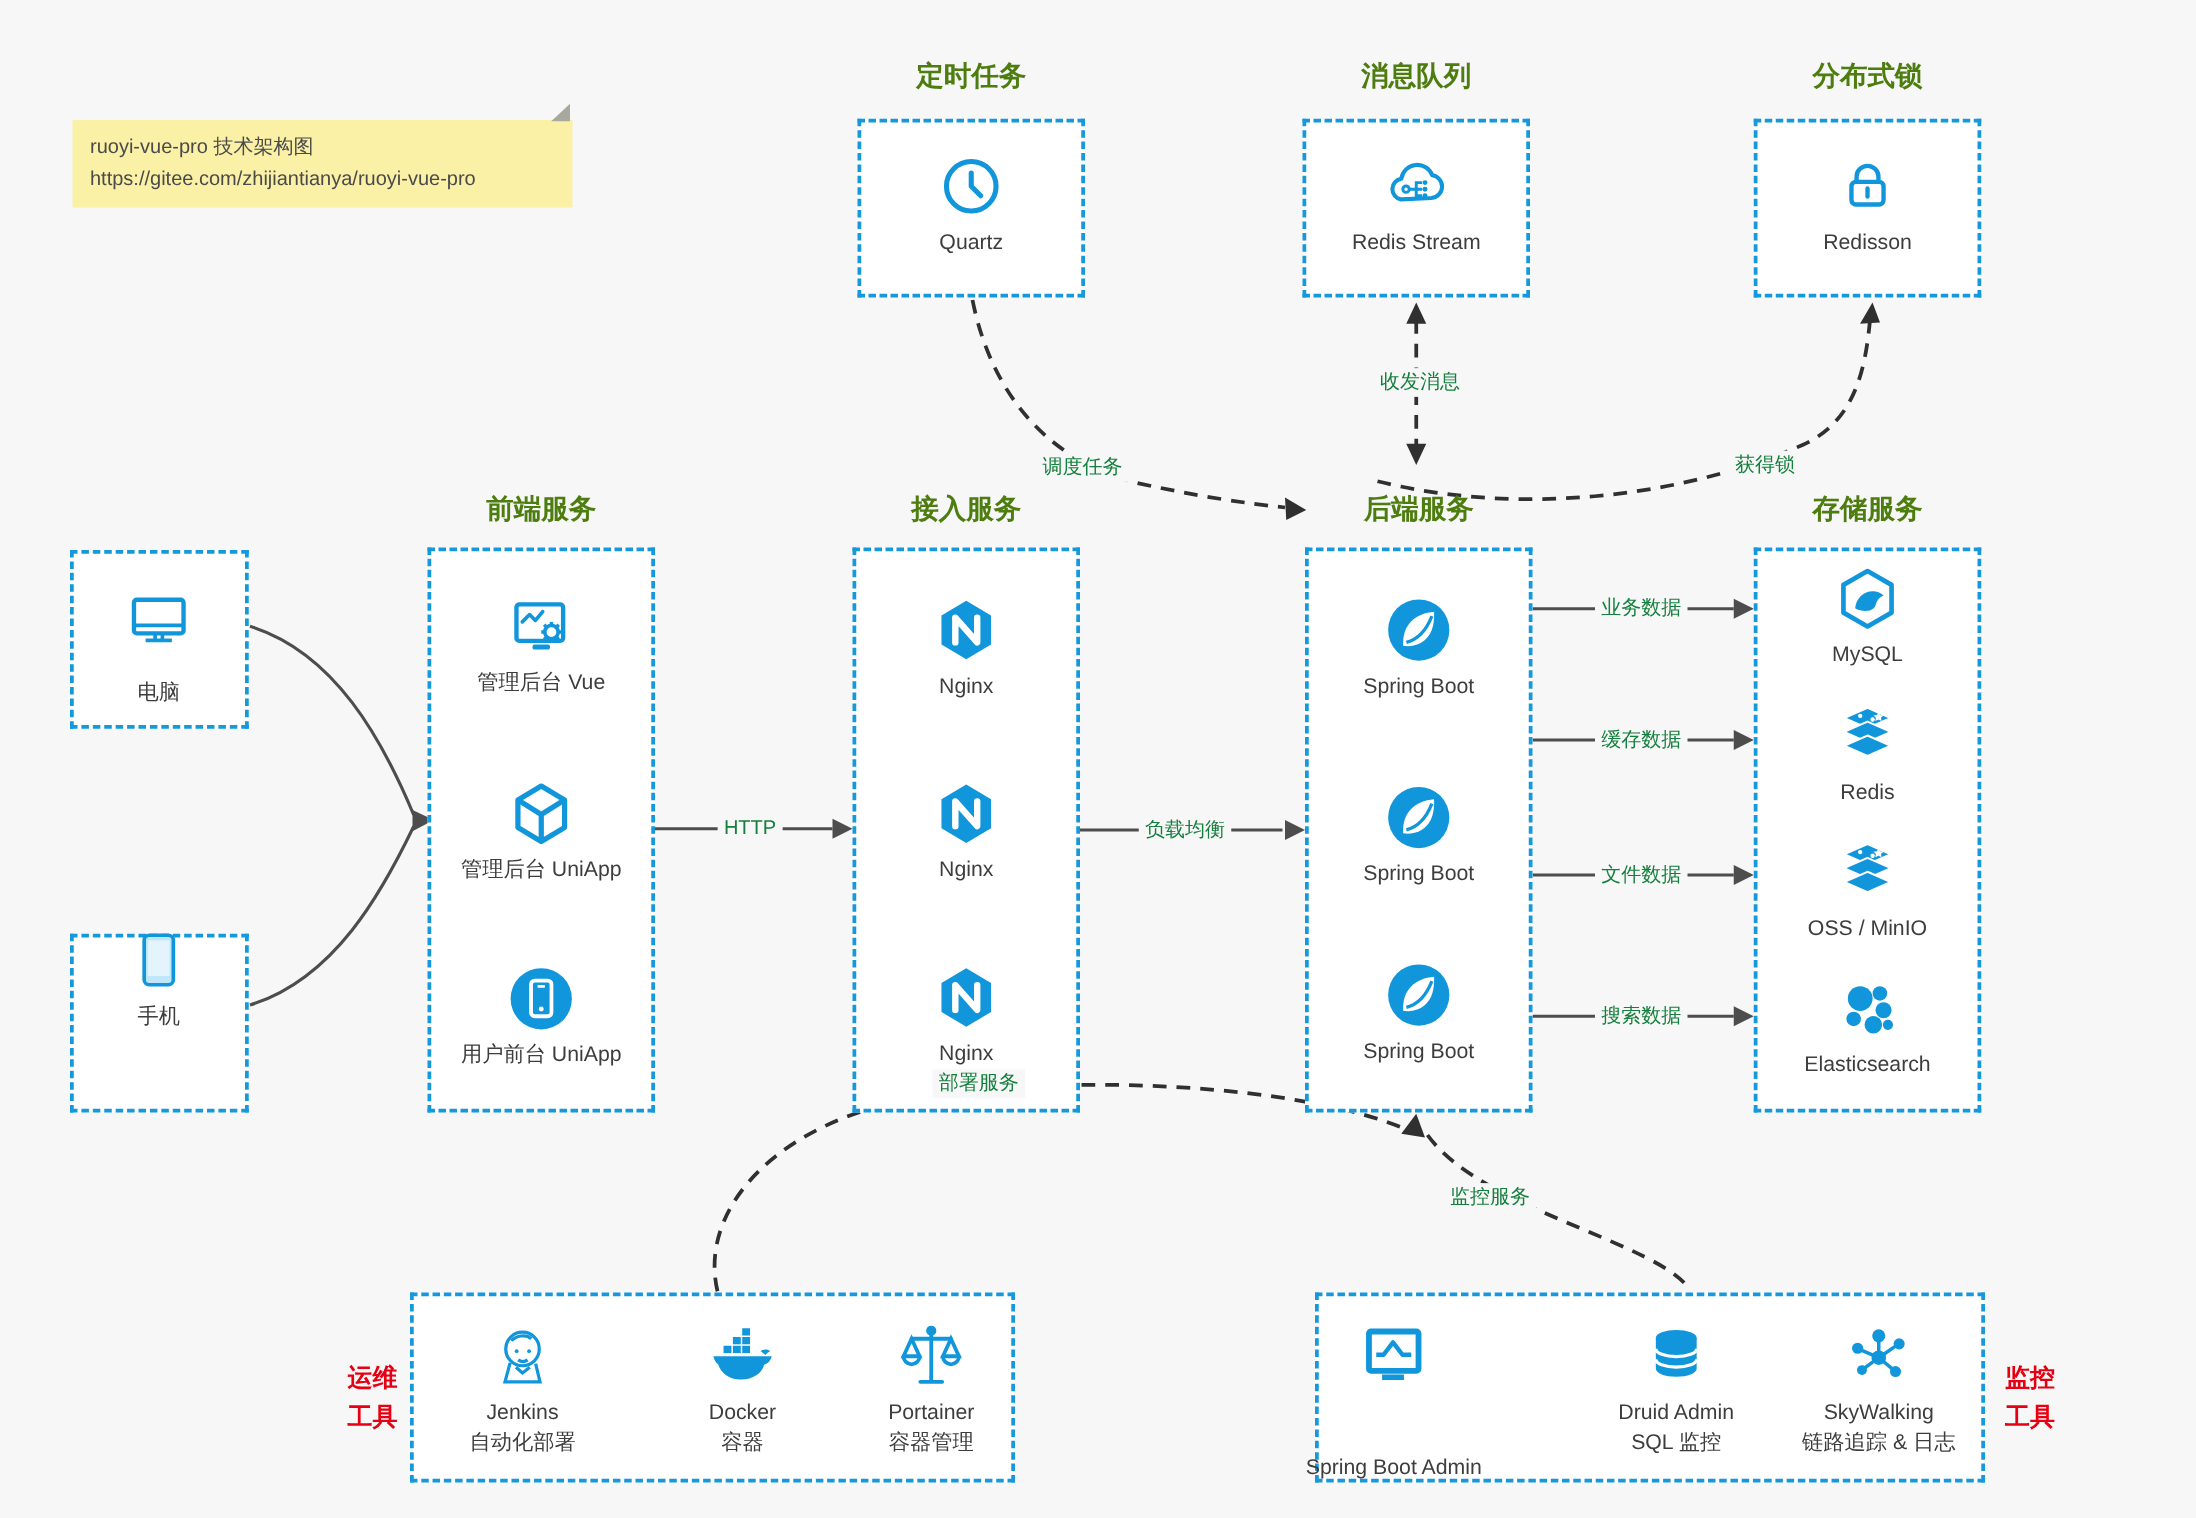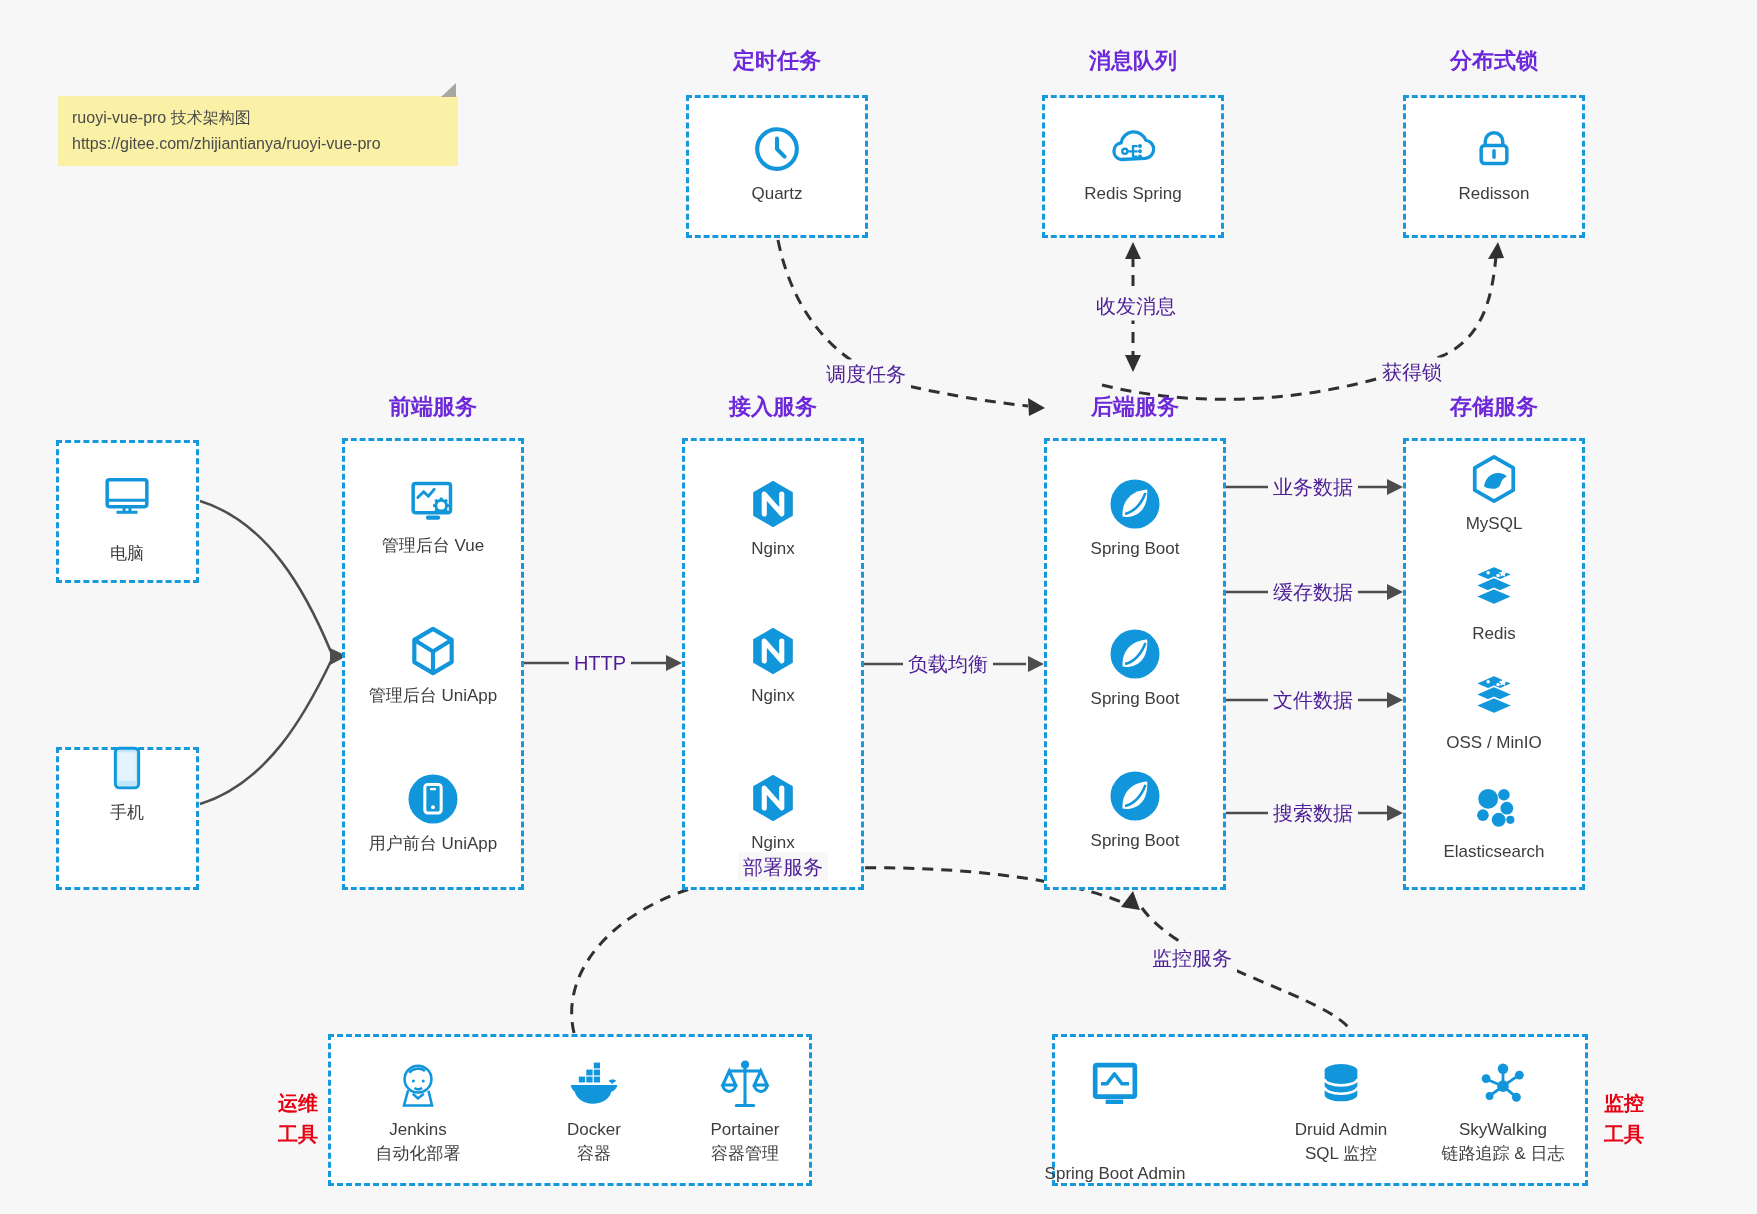--- a/index.html
+++ b/index.html
@@ -1,27 +1,27 @@
 <!DOCTYPE html>
 <html><head>
 <meta charset="utf-8">
 <style>
   html,body{margin:0;padding:0;background:#f7f7f8;font-family:"Liberation Sans","DejaVu Sans",sans-serif;}
   #canvas{position:relative;width:1757px;height:1214px;background:#f7f7f8;overflow:hidden;}
   #edge-layer{position:absolute;left:0;top:0;z-index:1;}
   .box{position:absolute;background:#fff;border:3px dashed #1598dc;box-sizing:border-box;z-index:2;}
-  .gtitle{position:absolute;transform:translateX(-50%);font-size:22px;font-weight:bold;color:#6d28d9;white-space:nowrap;z-index:3;}
+  .gtitle{position:absolute;transform:translateX(-50%);font-size:22px;font-weight:bold;color:#4d7c0f;white-space:nowrap;z-index:3;}
   .side-title{position:absolute;font-size:20px;font-weight:bold;color:#e60012;line-height:31px;z-index:3;margin-top:12px;}
   .side-title.right{text-align:right;}
   .node{position:absolute;display:flex;flex-direction:column;align-items:center;width:190px;z-index:3;}
   .node .icon-wrap{width:56px;height:56px;display:block;}
   .node .icon-wrap svg{width:56px;height:56px;display:block;}
   .nlabel{margin-top:5px;font-size:17px;color:#3d3d3d;text-align:center;line-height:1.4;white-space:nowrap;}
   .nsub{font-size:17px;color:#3d3d3d;line-height:1.4;white-space:nowrap;}
-  .elabel{position:absolute;transform:translate(-50%,-50%);background:#f7f7f8;padding:1px 5px;font-size:20px;color:#4c1d95;white-space:nowrap;z-index:4;}
+  .elabel{position:absolute;transform:translate(-50%,-50%);background:#f7f7f8;padding:1px 5px;font-size:16px;color:#15803d;white-space:nowrap;z-index:4;}
   .note{position:absolute;left:58px;top:96px;width:400px;height:70px;background:#faf0a6;color:#4a4a4a;font-size:16px;line-height:26px;padding:9px 0 0 14px;box-sizing:border-box;z-index:2;}
   .note-fold{position:absolute;right:2px;top:-13px;width:0;height:0;border-bottom:14px solid #a8a89e;border-left:15px solid transparent;}
 </style>
 </head>
 <body>
 
 <div id="canvas">
 
   <svg id="edge-layer" width="1757" height="1214" viewBox="0 0 1757 1214">
     <g stroke="#4d4d4d" stroke-width="2.5" fill="none">
@@ -108,21 +108,21 @@
       <div class="icon-wrap">
         <svg viewBox="0 0 48 48">
           <path d="M13.5 33a7.2 7.2 0 0 1 .3-14.2A11 11 0 0 1 35 16.5 7.8 7.8 0 0 1 34.5 32z" fill="none" stroke="#1296db" stroke-width="2.8" stroke-linejoin="round"></path>
           <circle cx="17" cy="26" r="2.2" fill="none" stroke="#1296db" stroke-width="2"></circle>
           <path d="M19.4 26h4.6M24 26v-4.5h4M24 26h4M24 26v4.5h4" stroke="#1296db" stroke-width="2" fill="none"></path>
           <circle cx="30" cy="21.5" r="1.7" fill="#1296db"></circle>
           <circle cx="30" cy="26" r="1.7" fill="#1296db"></circle>
           <circle cx="30" cy="30.5" r="1.7" fill="#1296db"></circle>
         </svg>
       </div>
-      <div class="nlabel">Redis Spring</div>
+      <div class="nlabel">Redis Stream</div>
     </div>
     <div class="node" style="left: 1399px; top: 121px;">
       <div class="icon-wrap">
         <svg viewBox="0 0 48 48">
           <rect x="13" y="21" width="22" height="15.5" rx="3" fill="none" stroke="#1296db" stroke-width="3"></rect>
           <path d="M16.5 21v-3.5a7.5 7.5 0 0 1 15 0V21" fill="none" stroke="#1296db" stroke-width="3"></path>
           <path d="M24 25.5v5.5" stroke="#1296db" stroke-width="3" stroke-linecap="round"></path>
         </svg>
       </div>
       <div class="nlabel">Redisson</div>

